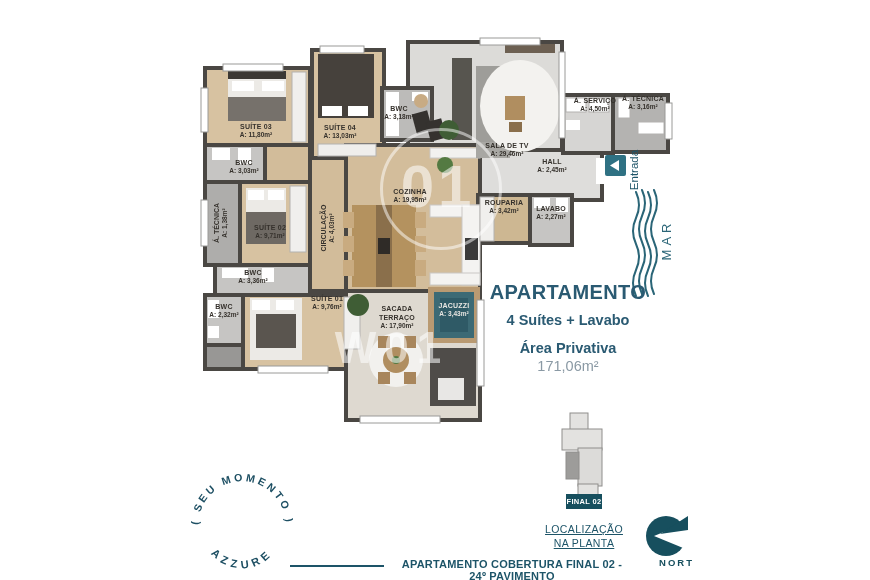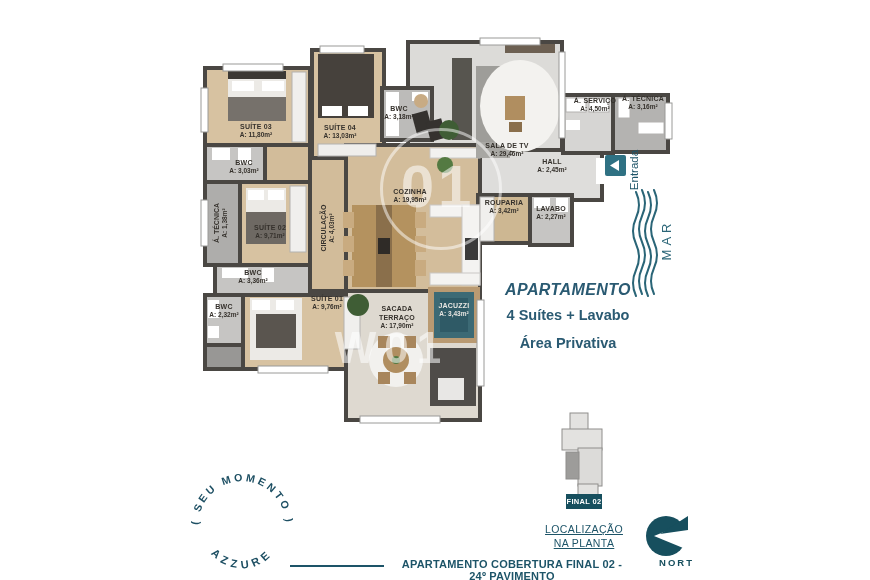--- a/index.html
+++ b/index.html
@@ -20,21 +20,21 @@
   .wm{position:absolute;z-index:2;color:rgba(255,255,255,.55);transform:translate(-50%,-50%);
       font-weight:bold;pointer-events:none;}
   .wm-circle{position:absolute;z-index:2;border:3px solid rgba(255,255,255,.5);border-radius:50%;}
   
   .entrada-lbl{position:absolute;z-index:3;transform:translate(-50%,-50%) rotate(-90deg);
                font-size:11.5px;color:#1d5468;white-space:nowrap;}
   .mar-lbl{position:absolute;z-index:3;transform:translate(-50%,-50%) rotate(-90deg);
            font-size:13px;letter-spacing:4px;color:#2a6577;white-space:nowrap;}
   
   .info{position:absolute;left:442px;top:281px;width:252px;text-align:center;z-index:3;color:#2a5a72;}
-  .info .t1,.info .t2{font-size:16px;font-weight:bold;letter-spacing:.4px;line-height:1.15;font-style:italic;}
+  .info .t1,.info .t2{font-size:20px;font-weight:bold;letter-spacing:.4px;line-height:1.15;}
   .info .sub{margin-top:8px;font-size:14.5px;font-weight:bold;}
   .info .al{margin-top:12px;font-size:14.5px;font-weight:bold;}
   .info .av{margin-top:2px;font-size:14.5px;font-weight:normal;color:#8a99a4;}
   
   .final-tag{position:absolute;left:566px;top:494px;width:36px;height:15px;background:#174f5e;
              z-index:3;display:flex;align-items:center;justify-content:center;
              color:#fff;font-size:7.5px;font-weight:bold;letter-spacing:.3px;}
   .loc-cap{position:absolute;z-index:3;width:120px;text-align:center;color:#1d5468;
            font-size:10.5px;letter-spacing:.4px;line-height:1.3;text-decoration:underline;}
   
@@ -294,20 +294,21 @@
     <div class="ar">A: 1,38m²</div>
   </div>
 
   <div class="entrada-lbl" style="left:634px;top:170px;">Entrada</div>
   <div class="mar-lbl" style="left:666px;top:240px;">MAR</div>
 
   <div class="info">
     <div class="t1">APARTAMENTO</div>
     <div class="sub">4 Suítes + Lavabo</div>
     <div class="al">Área Privativa</div>
+    <div class="av">171,06m²</div>
   </div>
 
   <div class="final-tag">FINAL 02</div>
   <div class="loc-cap" style="left:524px;top:523px;">LOCALIZAÇÃO</div>
   <div class="loc-cap" style="left:524px;top:537px;">NA PLANTA</div>
 
   <div class="foot-line"></div>
   <div class="foot-cap">APARTAMENTO COBERTURA FINAL 02 - 24º PAVIMENTO</div>
 
   <svg class="badge" width="120" height="112" viewBox="0 0 120 116">

